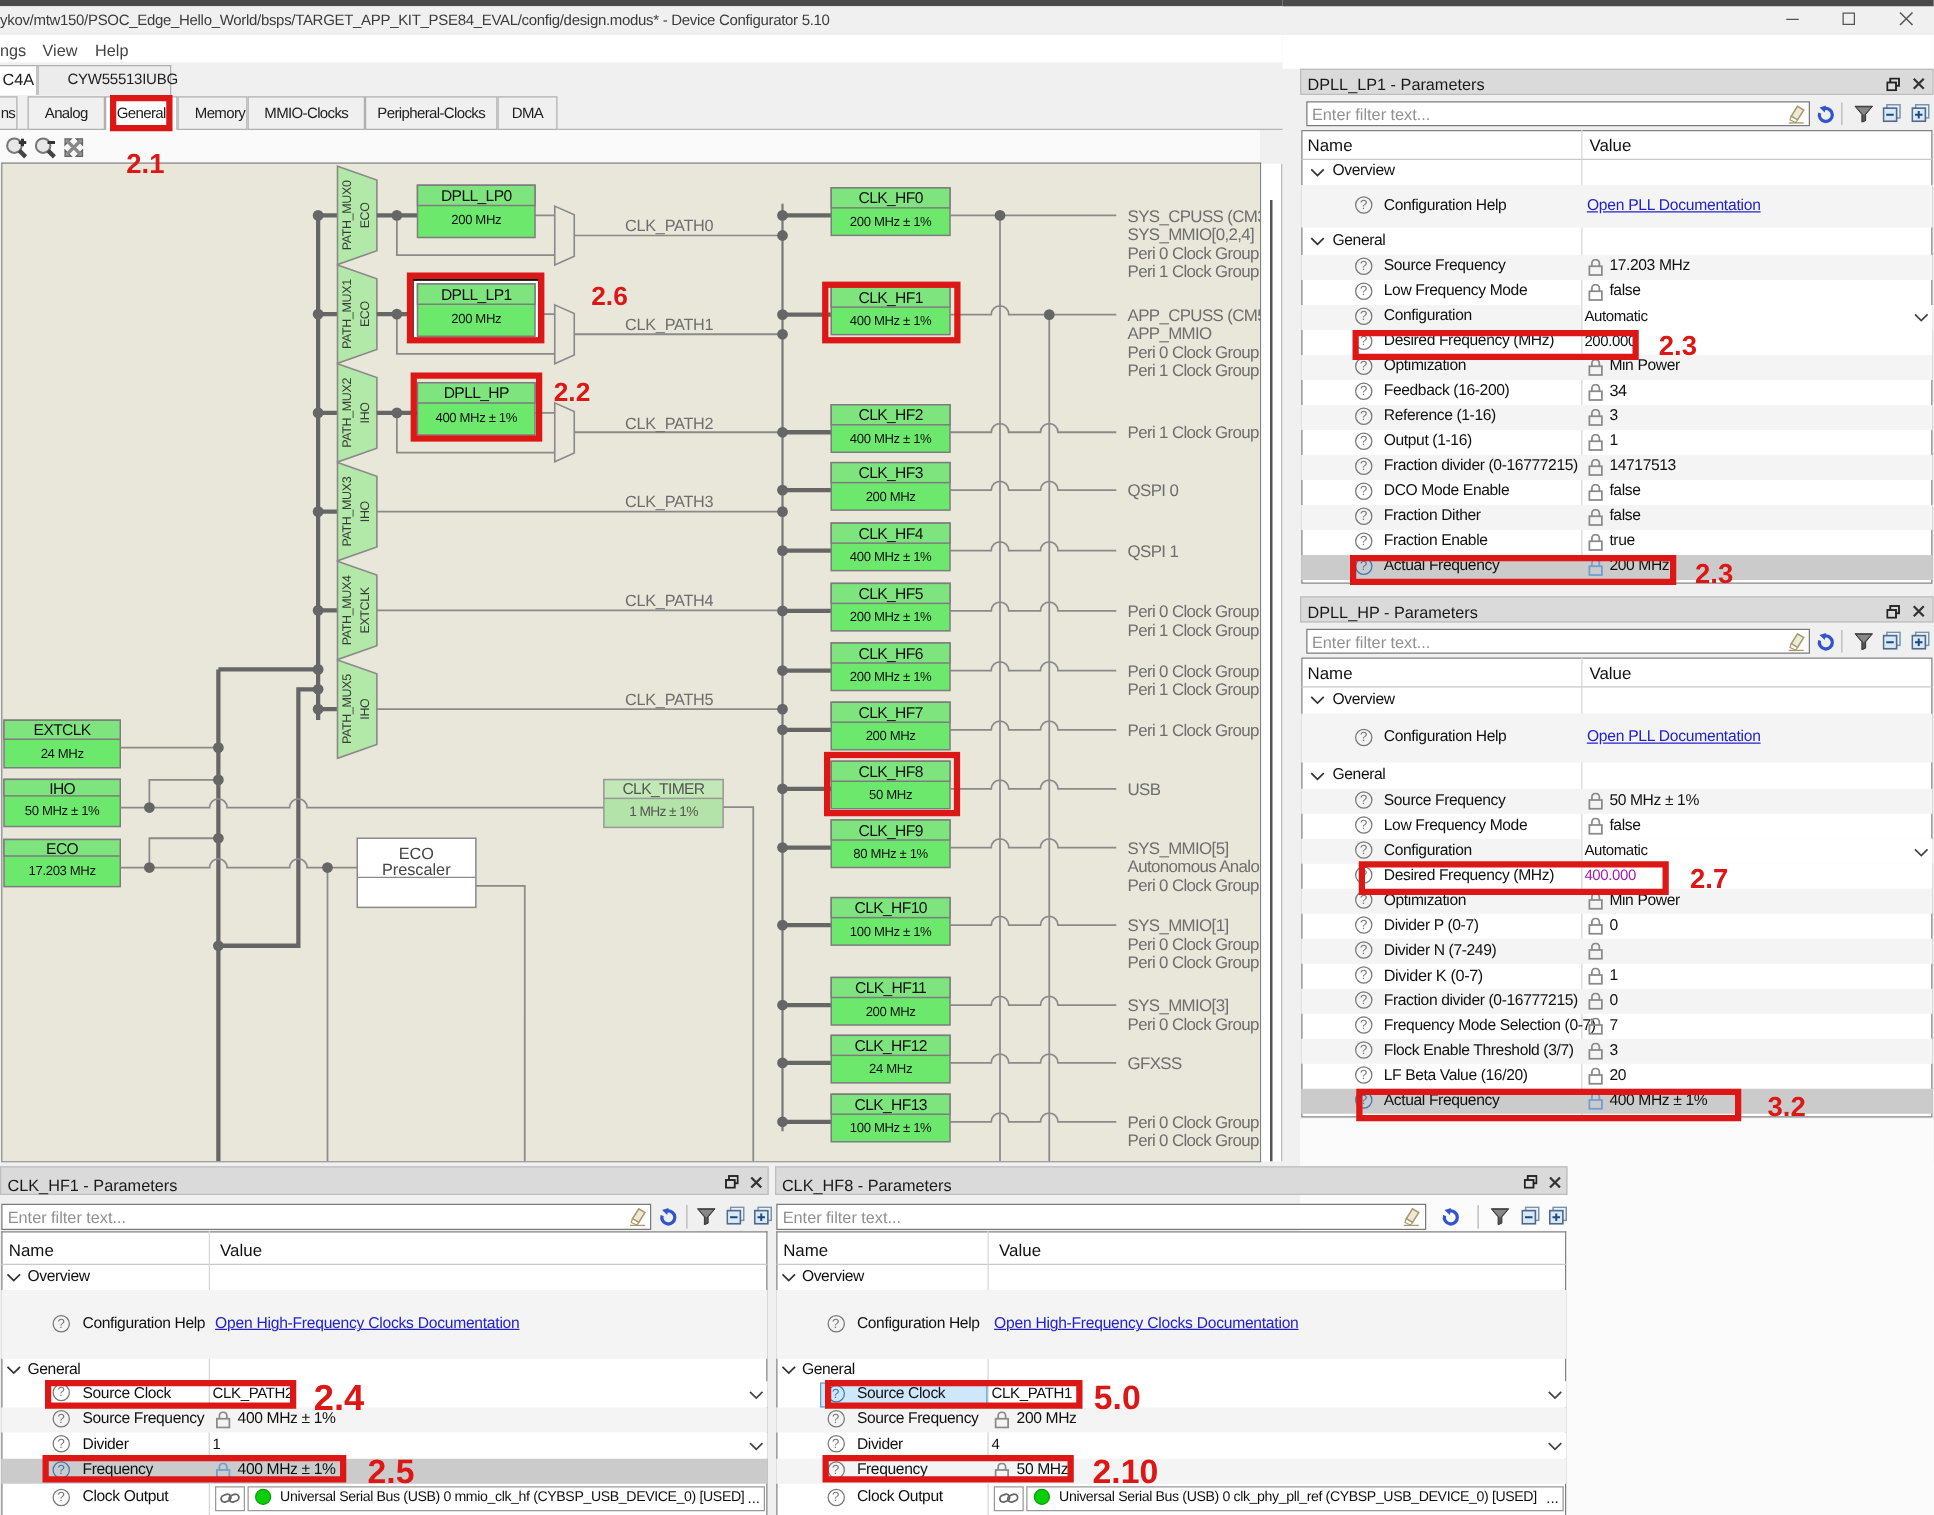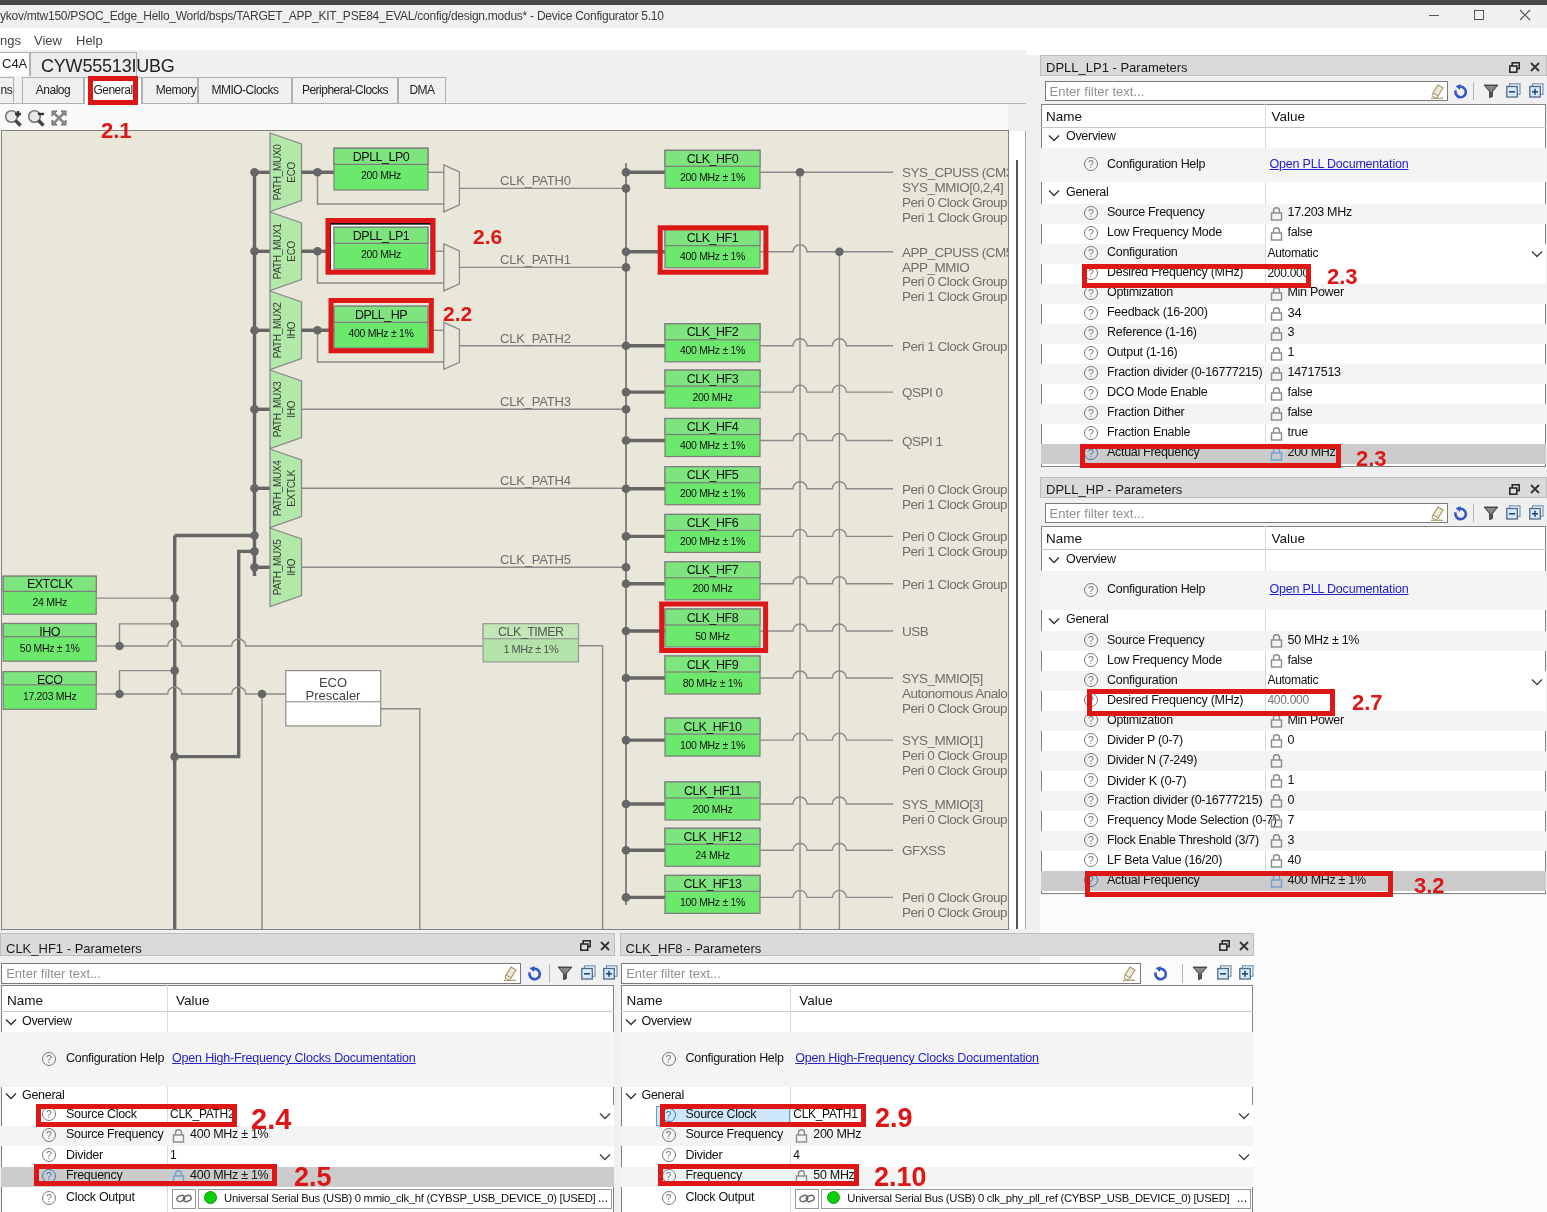--- a/index.html
+++ b/index.html
@@ -16,21 +16,21 @@
     <path d="M 1,1 L 11,11 M 11,1 L 1,11" stroke="#555" stroke-width="1.2"></path>
   </svg>
 <div class="abs" style="left:0;top:27.5px;width:1547px;height:22.5px;background:#ffffff"></div>
 <div class="abs" style="left:0;top:33px;font-size:13px;color:#444">ngs</div>
 <div class="abs" style="left:34px;top:33px;font-size:13px;color:#444">View</div>
 <div class="abs" style="left:76px;top:33px;font-size:13px;color:#444">Help</div>
 <div class="abs" style="left:0;top:50px;width:1547px;height:25.5px;background:#f0f0f0"></div>
 <div class="abs" style="left:0;top:52px;width:30px;height:23.5px;background:#fff;border:1px solid #b0b0b0;border-bottom:none;border-left:none"></div>
 <div class="abs" style="left:2px;top:56px;font-size:13px;color:#222">C4A</div>
 <div class="abs" style="left:30px;top:52px;width:107px;height:23.5px;background:#ececec;border:1px solid #b0b0b0;border-bottom:none"></div>
-<div class="abs" style="left:41px;top:56px;font-size:18px;letter-spacing:-0.2px;color:#222">CYW55513IUBG</div>
+<div class="abs" style="left:54px;top:56px;font-size:12px;letter-spacing:-0.2px;color:#222">CYW55513IUBG</div>
 <div class="abs" style="left:0;top:75.5px;width:1547px;height:28px;background:#f0f0f0;border-bottom:1px solid #b5b5b5"></div>
 <div class="abs" style="left:-16px;top:77px;width:30px;height:26.5px;background:#f0f0f0;border:1px solid #b0b0b0;"></div>
 <div class="abs" style="left:0.5px;top:83px;font-size:12px;letter-spacing:-0.5px;color:#222">ns</div>
 <div class="abs" style="left:22px;top:77px;width:62px;height:26.5px;background:#f0f0f0;border:1px solid #b0b0b0;"></div>
 <div class="abs" style="left:22px;top:83px;width:62px;text-align:center;font-size:12px;letter-spacing:-0.5px;color:#222">Analog</div>
 <div class="abs" style="left:84px;top:77px;width:58px;height:26.5px;background:#ffffff;border:1px solid #b0b0b0;border-bottom:none;"></div>
 <div class="abs" style="left:84px;top:83px;width:58px;text-align:center;font-size:12px;letter-spacing:-0.5px;color:#222">General</div>
 <div class="abs" style="left:142px;top:77px;width:56px;height:26.5px;background:#f0f0f0;border:1px solid #b0b0b0;"></div>
 <div class="abs" style="left:142px;top:83px;width:68px;text-align:center;font-size:12px;letter-spacing:-0.5px;color:#222">Memory</div>
 <div class="abs" style="left:198px;top:77px;width:94px;height:26.5px;background:#f0f0f0;border:1px solid #b0b0b0;"></div>
@@ -540,21 +540,21 @@
 <div style="position:absolute;left:1084px;top:673.2999999999998px;width:14px;height:14px;border:1.4px solid #777;border-radius:50%;color:#777;font-size:10.5px;text-align:center;line-height:13.5px">?</div>
 <div class="abs" style="left:1107px;top:672.7999999999998px;font-size:12.5px;letter-spacing:-0.3px;color:#111">Configuration</div>
 <div class="abs" style="left:1264.5px;top:671.2999999999998px;width:281.5px;height:20.0px;background:#fff;border-left:1px solid #d8d8d8"></div>
 <div class="abs" style="left:1267.5px;top:673.2999999999998px;font-size:12px;letter-spacing:-0.3px;color:#111">Automatic</div>
 <svg style="position:absolute;left:1531px;top:677.7999999999998px" width="12" height="8" viewBox="0 0 12 8">
     <path d="M 1,1.5 L 6,6.5 L 11,1.5" fill="none" stroke="#444" stroke-width="1.4"></path>
   </svg>
 <div style="position:absolute;left:1084px;top:693.2999999999998px;width:14px;height:14px;border:1.4px solid #777;border-radius:50%;color:#777;font-size:10.5px;text-align:center;line-height:13.5px">?</div>
 <div class="abs" style="left:1107px;top:692.7999999999998px;font-size:12.5px;letter-spacing:-0.3px;color:#111">Desired Frequency (MHz)</div>
 <div class="abs" style="left:1264.5px;top:691.2999999999998px;width:281.5px;height:20.0px;background:#fff;border-left:1px solid #d8d8d8"></div>
-<div class="abs" style="left:1267.5px;top:693.2999999999998px;font-size:12px;letter-spacing:-0.3px;color:#737373">400.000</div>
+<div class="abs" style="left:1267.5px;top:693.2999999999998px;font-size:12px;letter-spacing:-0.3px;color:#a21caf">400.000</div>
 <div class="abs" style="left:1041px;top:711.2999999999998px;width:505px;height:20.0px;background:#f4f4f4"></div>
 <div style="position:absolute;left:1084px;top:713.2999999999998px;width:14px;height:14px;border:1.4px solid #777;border-radius:50%;color:#777;font-size:10.5px;text-align:center;line-height:13.5px">?</div>
 <div class="abs" style="left:1107px;top:712.7999999999998px;font-size:12.5px;letter-spacing:-0.3px;color:#111">Optimization</div>
 <svg style="position:absolute;left:1269.5px;top:714.2999999999998px" width="13" height="14" viewBox="0 0 13 14">
     <rect x="1.5" y="6" width="10" height="7" fill="none" stroke="#8a8a8a" stroke-width="1.4"></rect>
     <path d="M 3.5,6 V 3.7 A 3,3 0 0 1 9.5,3.7 V 6" fill="none" stroke="#8a8a8a" stroke-width="1.4"></path>
   </svg>
 <div class="abs" style="left:1287.5px;top:712.7999999999998px;font-size:12.5px;letter-spacing:-0.3px;color:#111">Min Power</div>
 <div style="position:absolute;left:1084px;top:733.2999999999998px;width:14px;height:14px;border:1.4px solid #777;border-radius:50%;color:#777;font-size:10.5px;text-align:center;line-height:13.5px">?</div>
 <div class="abs" style="left:1107px;top:732.7999999999998px;font-size:12.5px;letter-spacing:-0.3px;color:#111">Divider P (0-7)</div>
@@ -600,21 +600,21 @@
     <rect x="1.5" y="6" width="10" height="7" fill="none" stroke="#8a8a8a" stroke-width="1.4"></rect>
     <path d="M 3.5,6 V 3.7 A 3,3 0 0 1 9.5,3.7 V 6" fill="none" stroke="#8a8a8a" stroke-width="1.4"></path>
   </svg>
 <div class="abs" style="left:1287.5px;top:832.7999999999998px;font-size:12.5px;letter-spacing:-0.3px;color:#111">3</div>
 <div style="position:absolute;left:1084px;top:853.2999999999998px;width:14px;height:14px;border:1.4px solid #777;border-radius:50%;color:#777;font-size:10.5px;text-align:center;line-height:13.5px">?</div>
 <div class="abs" style="left:1107px;top:852.7999999999998px;font-size:12.5px;letter-spacing:-0.3px;color:#111">LF Beta Value (16/20)</div>
 <svg style="position:absolute;left:1269.5px;top:854.2999999999998px" width="13" height="14" viewBox="0 0 13 14">
     <rect x="1.5" y="6" width="10" height="7" fill="none" stroke="#8a8a8a" stroke-width="1.4"></rect>
     <path d="M 3.5,6 V 3.7 A 3,3 0 0 1 9.5,3.7 V 6" fill="none" stroke="#8a8a8a" stroke-width="1.4"></path>
   </svg>
-<div class="abs" style="left:1287.5px;top:852.7999999999998px;font-size:12.5px;letter-spacing:-0.3px;color:#111">40</div>
+<div class="abs" style="left:1287.5px;top:852.7999999999998px;font-size:12.5px;letter-spacing:-0.3px;color:#111">20</div>
 <div class="abs" style="left:1041px;top:871.2999999999998px;width:505px;height:20.0px;background:#cbcbcb"></div>
 <div style="position:absolute;left:1084px;top:873.2999999999998px;width:14px;height:14px;border:1.4px solid #3a78b5;border-radius:50%;color:#3a78b5;font-size:10.5px;text-align:center;line-height:13.5px">?</div>
 <div class="abs" style="left:1107px;top:872.7999999999998px;font-size:12.5px;letter-spacing:-0.3px;color:#111">Actual Frequency</div>
 <svg style="position:absolute;left:1269.5px;top:874.2999999999998px" width="13" height="14" viewBox="0 0 13 14">
     <rect x="1.5" y="6" width="10" height="7" fill="none" stroke="#6f9fce" stroke-width="1.4"></rect>
     <path d="M 3.5,6 V 3.7 A 3,3 0 0 1 9.5,3.7 V 6" fill="none" stroke="#6f9fce" stroke-width="1.4"></path>
   </svg>
 <div class="abs" style="left:1287.5px;top:872.7999999999998px;font-size:12.5px;letter-spacing:-0.3px;color:#111">400 MHz ± 1%</div>
 <div class="abs" style="left:0;top:930px;width:1026px;height:282px;background:#f0f0f0"></div>
 <div class="abs" style="left:1254px;top:930px;width:293px;height:282px;background:#fbfbfb"></div>
@@ -817,19 +817,19 @@
 <div class="rt" style="left:1356px;top:446px;font-size:22px">2.3</div>
 <div class="rb" style="left:1086.5px;top:689.2px;width:248px;height:27px"></div>
 <div class="rt" style="left:1352px;top:690px;font-size:22px">2.7</div>
 <div class="rb" style="left:1084.6px;top:871px;width:308px;height:26px"></div>
 <div class="rt" style="left:1414px;top:873px;font-size:22px">3.2</div>
 <div class="rb" style="left:36px;top:1104px;width:201px;height:23px"></div>
 <div class="rt" style="left:251px;top:1103px;font-size:29px">2.4</div>
 <div class="rb" style="left:33.6px;top:1164px;width:243px;height:22px"></div>
 <div class="rt" style="left:294px;top:1162px;font-size:27px">2.5</div>
 <div class="rb" style="left:659.7px;top:1103.5px;width:206px;height:23.5px"></div>
-<div class="rt" style="left:875px;top:1103px;font-size:27px">2.9</div>
+<div class="rt" style="left:875px;top:1103px;font-size:27px">5.0</div>
 <div class="rb" style="left:658px;top:1164px;width:201px;height:22px"></div>
 <div class="rt" style="left:874px;top:1162px;font-size:27px">2.10</div>
 <div class="abs" style="left:1429px;top:14.5px;width:10px;height:1.5px;background:#555"></div>
 <div class="abs" style="left:1474px;top:10px;width:10px;height:9.5px;border:1.2px solid #555"></div>
 <svg class="abs" style="left:1519px;top:9px" width="12" height="12" viewBox="0 0 12 12">
     <path d="M 1,1 L 11,11 M 11,1 L 1,11" stroke="#555" stroke-width="1.2"></path>
   </svg>
 </body></html>

